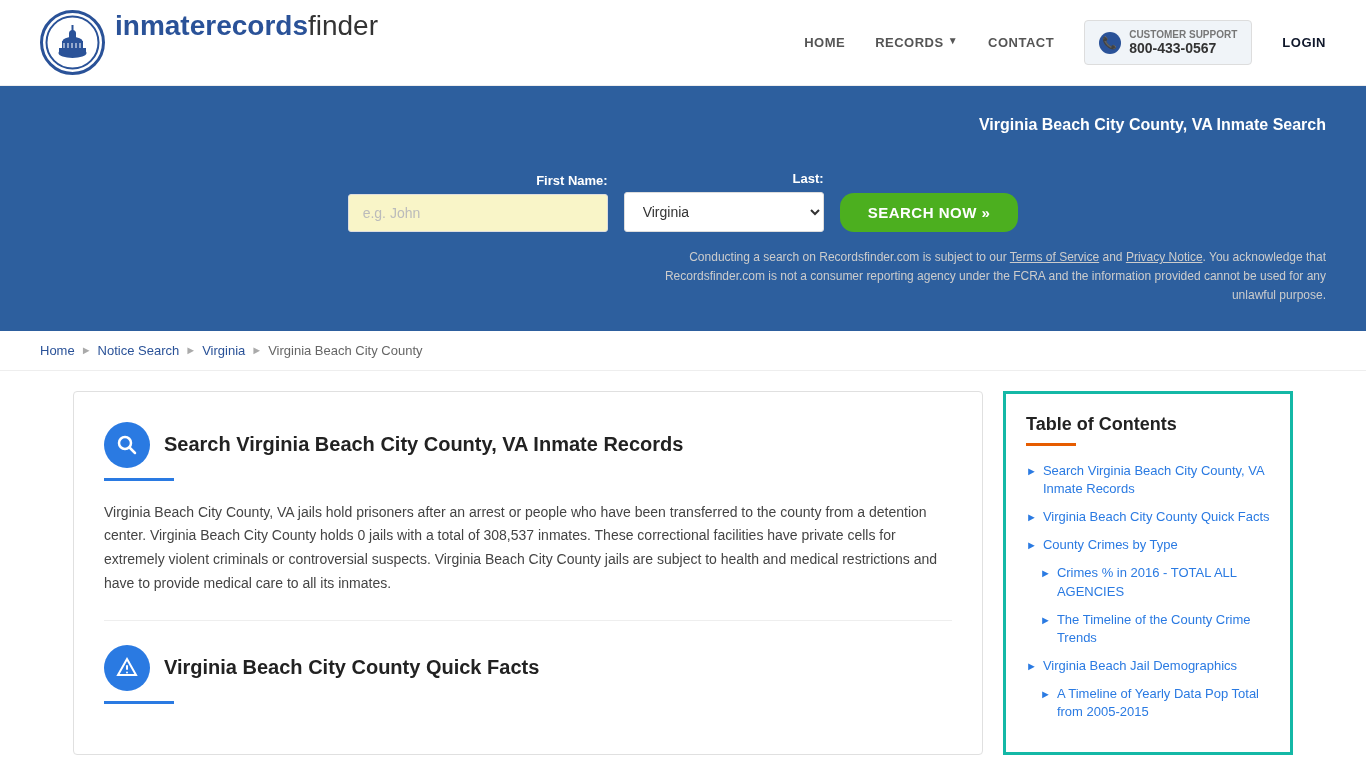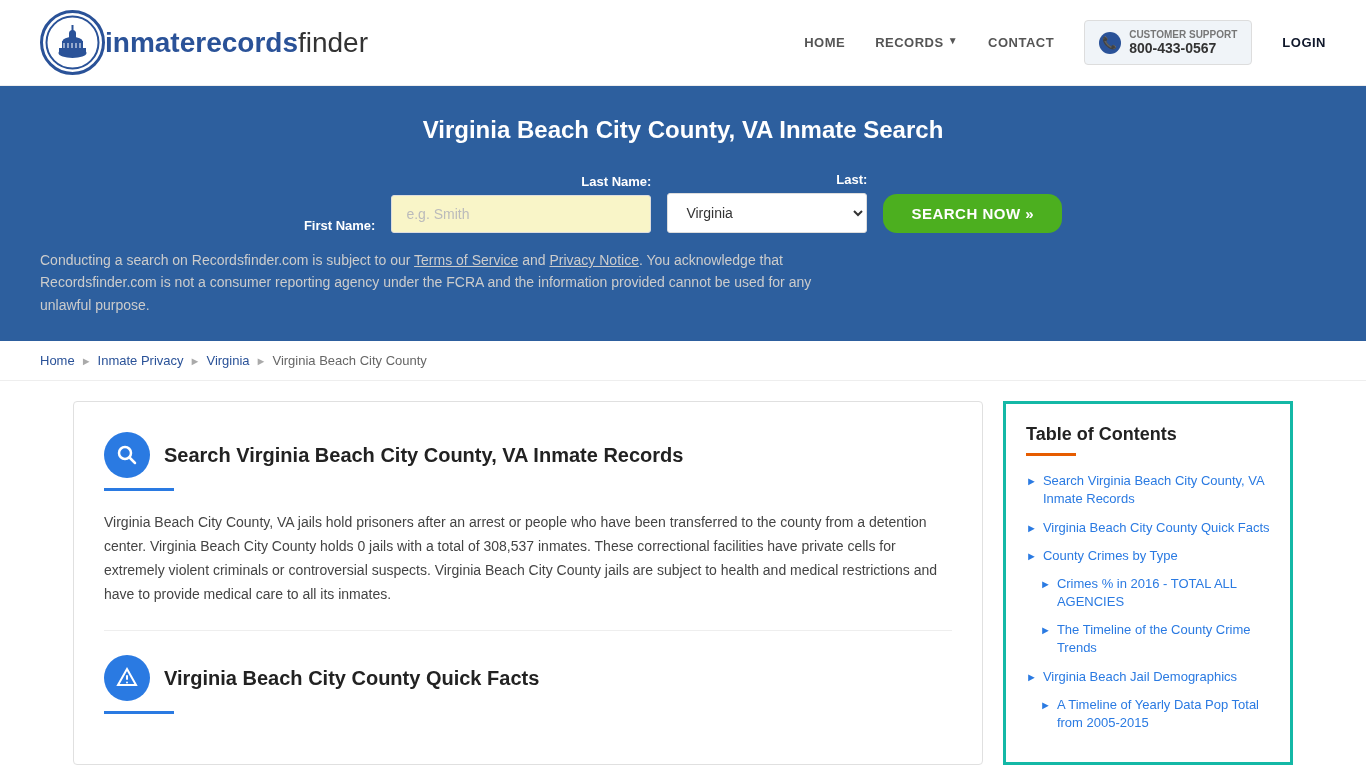--- a/index.html
+++ b/index.html
@@ -9,21 +9,22 @@
     .header {
       display: flex;
       align-items: center;
       justify-content: space-between;
       padding: 10px 40px;
       border-bottom: 1px solid #eee;
       background: #fff;
     }
     .logo-area {
       display: flex;
-      align-items: center;
+      align-items: flex-start;
+      gap: 10px;
     }
     .logo-circle {
       width: 65px;
       height: 65px;
       border-radius: 50%;
       border: 3px solid #2a5298;
       display: flex;
       align-items: center;
       justify-content: center;
       overflow: hidden;
@@ -97,25 +98,25 @@
       text-transform: uppercase;
       cursor: pointer;
     }
 
     
     .search-banner {
       background: #2d5f9e;
       padding: 30px 40px 25px;
     }
     .search-banner h1 {
-      text-align: center;
+      text-align: right;
       color: #fff;
-      font-size: 24px;
-      font-weight: 700;
-      margin-bottom: 28px;
+      font-size: 16px;
+      font-weight: 700;
+      margin-bottom: 37px;
     }
     .search-form {
       display: flex;
       align-items: flex-end;
       gap: 16px;
       justify-content: center;
       margin-bottom: 16px;
     }
     .form-group {
       display: flex;
@@ -155,23 +156,23 @@
       border-radius: 14px;
       padding: 11px 28px;
       font-size: 15px;
       font-weight: 700;
       cursor: pointer;
       white-space: nowrap;
       text-transform: uppercase;
       letter-spacing: 0.5px;
     }
     .search-disclaimer {
-      text-align: left;
+      text-align: right;
       color: #ccc;
-      font-size: 14px;
+      font-size: 12px;
       line-height: 1.6;
     }
     .search-disclaimer a {
       color: #ccc;
       text-decoration: underline;
     }
 
     
     .breadcrumb {
       padding: 12px 40px;
@@ -342,24 +343,21 @@
     </div>
     <span class="nav-item login-btn">LOGIN</span>
   </nav>
 </header>
 
 <section class="search-banner">
   <h1>Virginia Beach City County, VA Inmate Search</h1>
   <div class="search-form">
     <div class="form-group">
       <label>First Name:</label>
-    </div>
-    <div class="form-group">
-      <label>Last Name:</label>
-      <input class="form-input" type="text" placeholder="e.g. Smith" style="">
+      <input class="form-input" type="text" placeholder="e.g. John" style="">
     </div>
     <div class="form-group">
       <label>Last:</label>
       <select class="state-select">
         <option>Virginia</option>
         <option>Alabama</option>
         <option>Alaska</option>
         <option>California</option>
       </select>
     </div>
@@ -368,21 +366,21 @@
   <div class="search-disclaimer">
     Conducting a search on Recordsfinder.com is subject to our <a>Terms of Service</a> and <a>Privacy Notice</a>. You acknowledge that<br>
     Recordsfinder.com is not a consumer reporting agency under the FCRA and the information provided cannot be used for any<br>
     unlawful purpose.
   </div>
 </section>
 
 <div class="breadcrumb">
   <a>Home</a>
   <span class="sep">►</span>
-  <a>Inmate Privacy</a>
+  <a>Notice Search</a>
   <span class="sep">►</span>
   <a>Virginia</a>
   <span class="sep">►</span>
   <span>Virginia Beach City County</span>
 </div>
 
 <div class="main-content">
 
   <div class="content-area">
 

